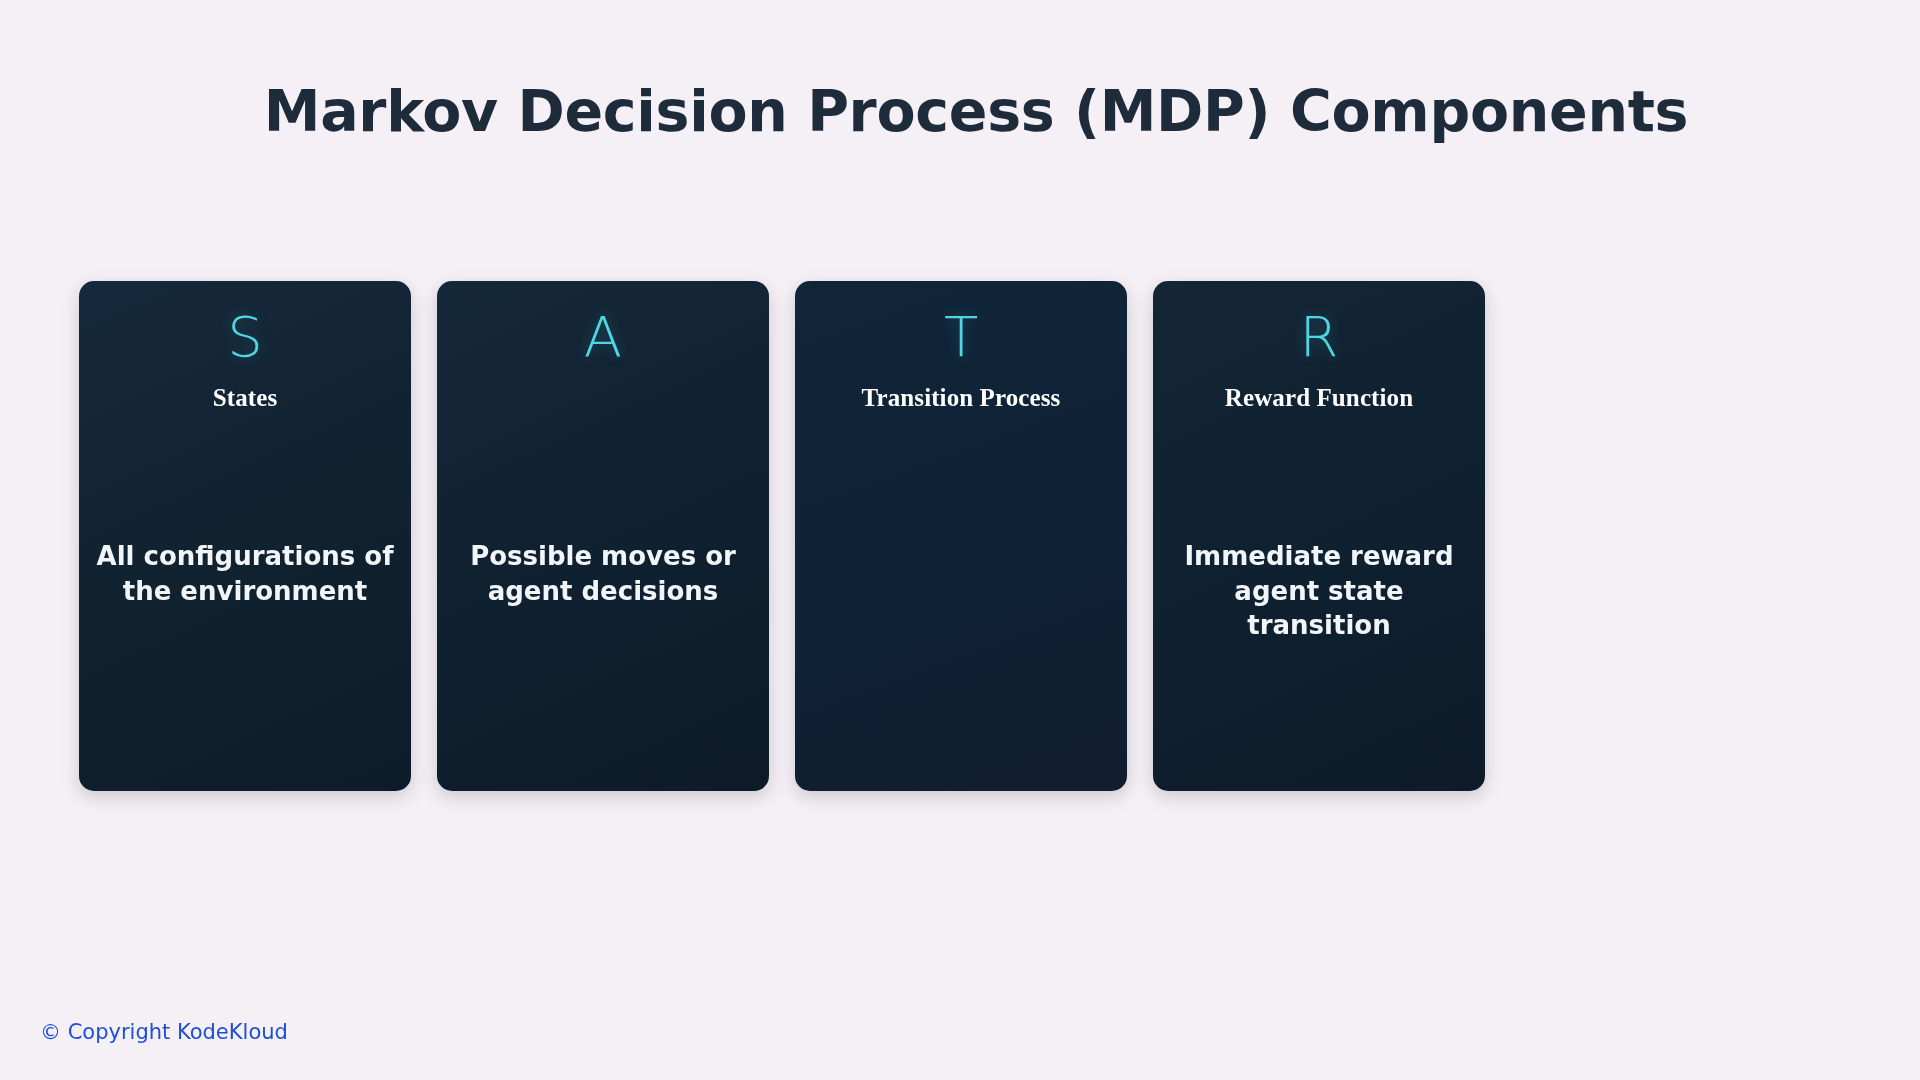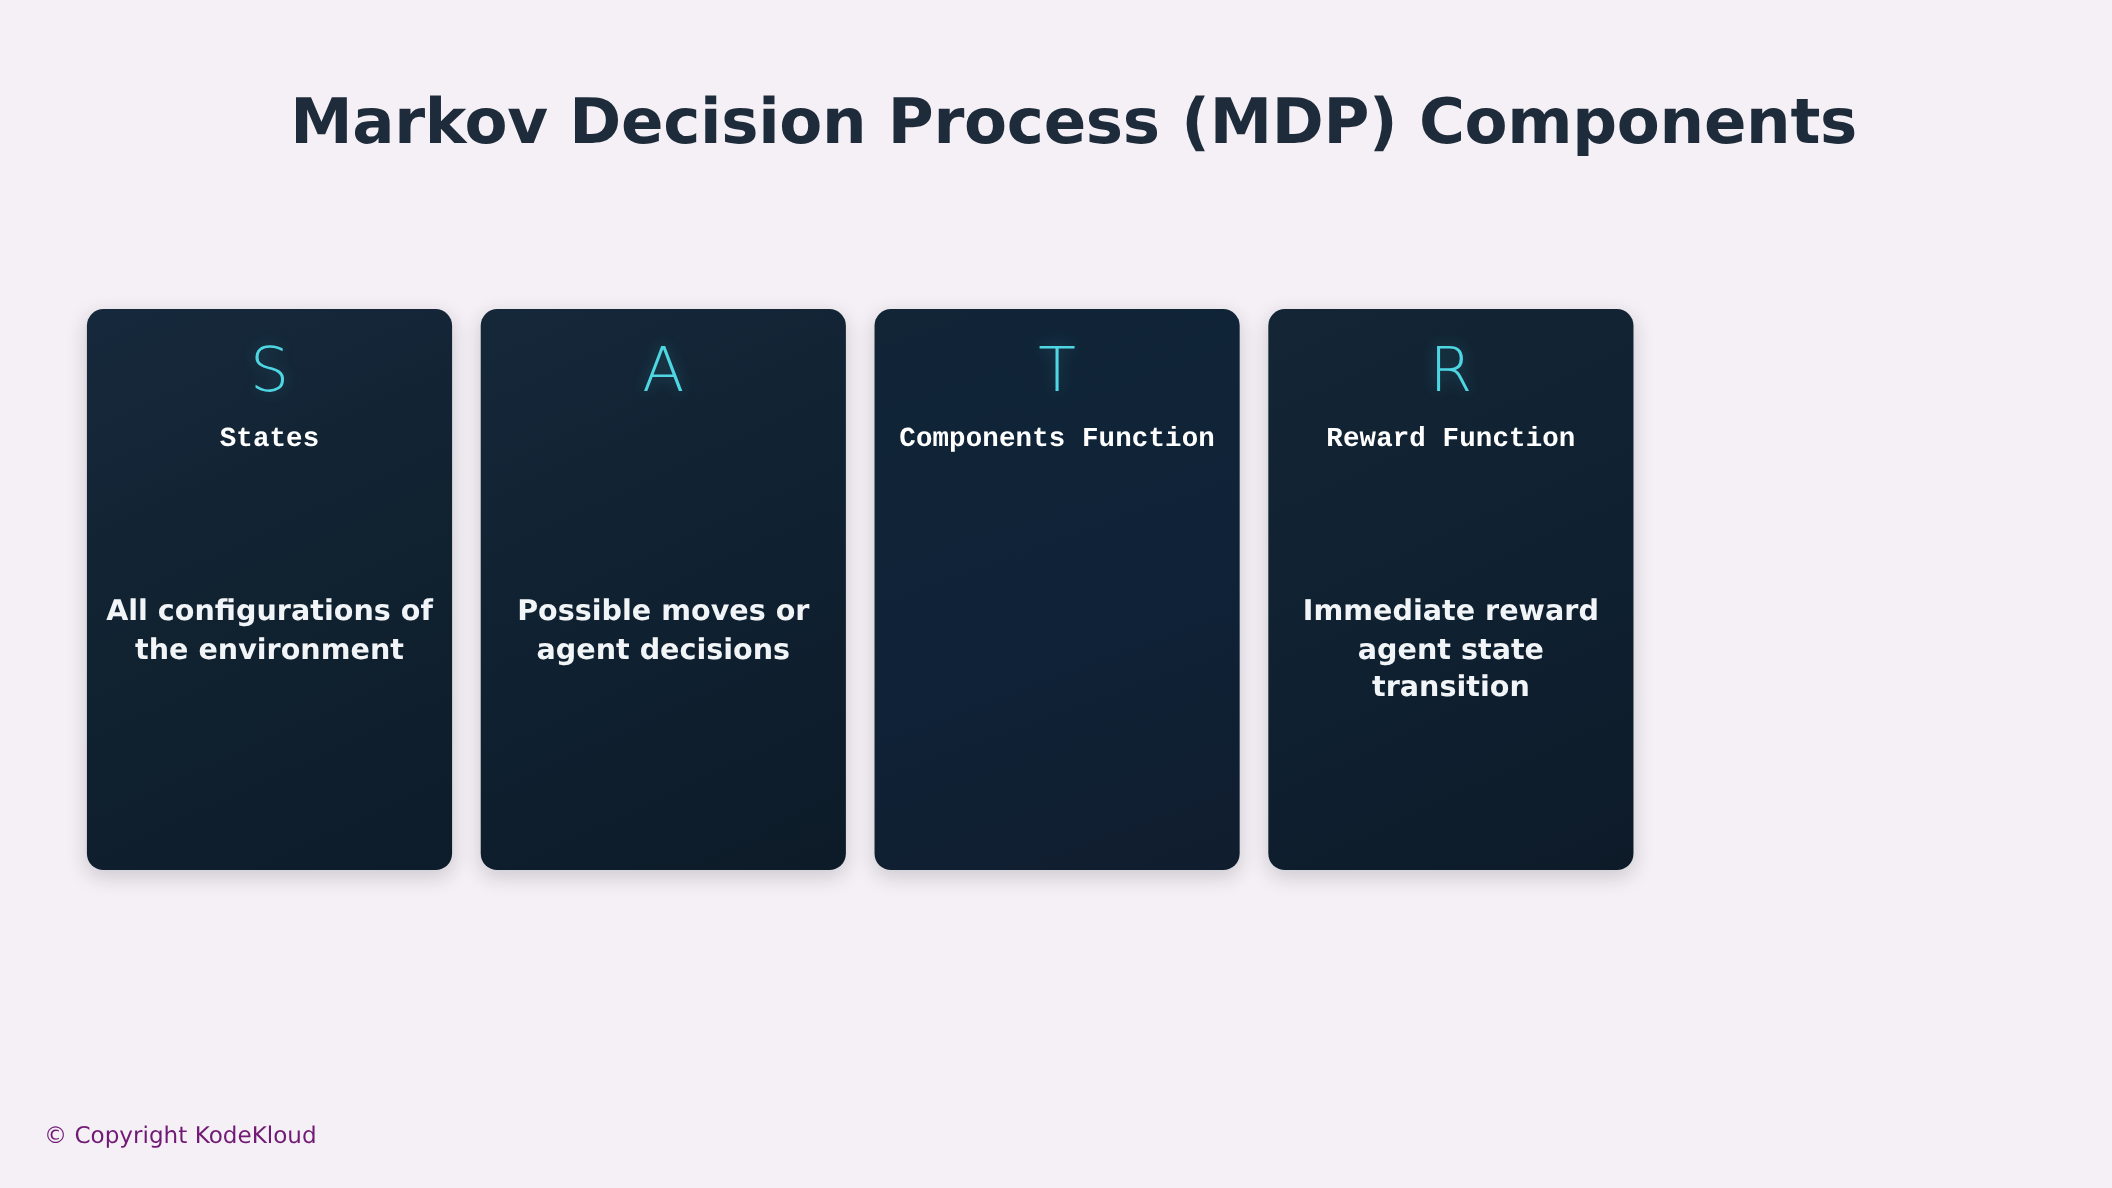--- a/index.html
+++ b/index.html
@@ -87,21 +87,21 @@
     position: absolute;
     top: 103px;
     left: 6px;
     right: 6px;
     text-align: center;
     font-size: 25px;
     font-weight: 700;
     color: #ffffff;
     letter-spacing: 0.1px;
     white-space: nowrap;
-    font-family: Liberation Mono, monospace;
+    font-family: Liberation Serif, serif;
   }
 
   .card-desc {
     position: absolute;
     top: 258px;
     left: 12px;
     right: 12px;
     text-align: center;
     font-size: 26px;
     line-height: 1.33;
@@ -110,21 +110,21 @@
     font-family: "DejaVu Sans", "Liberation Sans", sans-serif;
   }
 
   
   .footer-copyright {
     position: absolute;
     left: 40px;
     bottom: 36px;
     font-size: 21px;
     font-weight: 400;
-    color: #701a75;
+    color: #1d4ed8;
     font-family: "DejaVu Sans", "Liberation Sans", sans-serif;
   }
 </style>
 </head>
 <body>
 
 <div class="slide">
 
   <div class="slide-title">Markov Decision Process (MDP) Components</div>
 
@@ -141,21 +141,21 @@
     <div class="card v2">
       <div class="card-inner">
         <div class="card-symbol">A</div>
         <div class="card-desc">Possible moves or agent decisions</div>
       </div>
     </div>
 
     <div class="card v3">
       <div class="card-inner">
         <div class="card-symbol">T</div>
-        <div class="card-heading">Components Function</div>
+        <div class="card-heading">Transition Process</div>
       </div>
     </div>
 
     <div class="card v4">
       <div class="card-inner">
         <div class="card-symbol">R</div>
         <div class="card-heading">Reward Function</div>
         <div class="card-desc">Immediate reward agent state transition</div>
       </div>
     </div>

